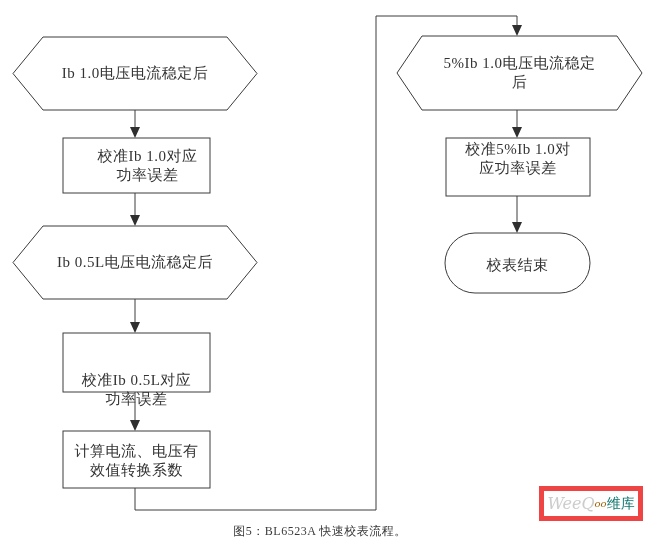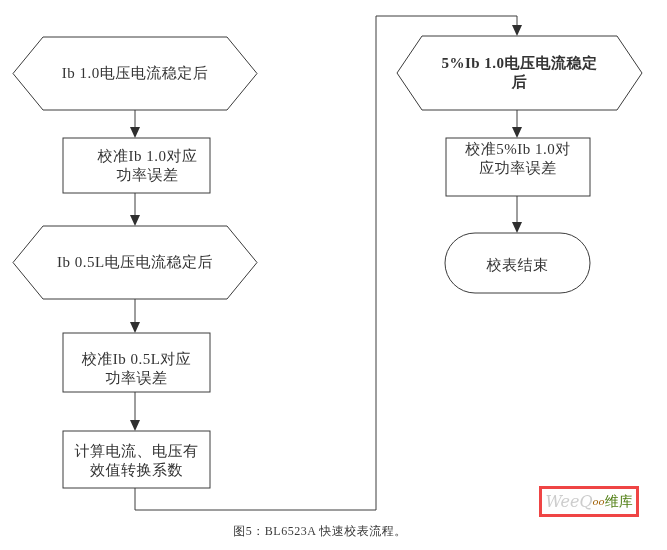--- a/index.html
+++ b/index.html
@@ -57,42 +57,42 @@
     font-size: 12px;
     color: #3a3a3a;
     letter-spacing: 0.5px;
   }
   #watermark {
     position: absolute;
     left: 539px;
     top: 486px;
     width: 94px;
     height: 25px;
-    border: 3px solid #ef4444;
+    border: 5px solid #ef4444;
     background: #fefefe;
     display: flex;
     align-items: center;
     justify-content: center;
     white-space: nowrap;
   }
   .wm-brand {
     font-style: italic;
     font-size: 16px;
     color: #cccccc;
     font-family: "DejaVu Serif", serif;
   }
   .wm-accent {
     font-style: italic;
     font-size: 10px;
     color: #a16207;
     font-family: "DejaVu Serif", serif;
   }
   .wm-suffix {
     font-size: 14px;
-    color: #4d7c0f;
+    color: #0f766e;
   }
 </style>
 </head>
 <body>
 
 <div id="canvas">
 
   <svg id="shapes" width="667" height="550" viewBox="0 0 667 550">
 
     <path class="flowline" d="M135,488 L135,510 L376,510 L376,16 L517,16 L517,26"></path>
@@ -127,27 +127,27 @@
     <rect class="shape" x="445" y="233" width="145" height="60" rx="30" ry="30"></rect>
   </svg>
 
   <div class="node-label" style="left:13px; top:37px; width:244px; height:73px;">Ib 1.0电压电流稳定后</div>
 
   <div class="node-label" style="left:63px; top:138px; width:147px; height:55px;margin-left:11px;">校准Ib 1.0对应
 功率误差</div>
 
   <div class="node-label" style="left:13px; top:226px; width:244px; height:73px;">Ib 0.5L电压电流稳定后</div>
 
-  <div class="node-label" style="left:63px; top:331px; width:147px; height:75px;">校准Ib 0.5L对应
+  <div class="node-label" style="left:63px; top:352px; width:147px; height:75px;">校准Ib 0.5L对应
 功率误差</div>
 
   <div class="node-label" style="left:63px; top:431px; width:147px; height:60px;">计算电流、电压有
 效值转换系数</div>
 
-  <div class="node-label" style="left:397px; top:36px; width:245px; height:74px;font-weight:bold;">5%Ib 1.0电压电流稳定
+  <div class="node-label" style="left:397px; top:36px; width:245px; height:74px;">5%Ib 1.0电压电流稳定
 后</div>
 
   <div class="node-label" style="left:446px; top:138px; width:144px; height:42px;">校准5%Ib 1.0对
 应功率误差</div>
 
   <div class="node-label" style="left:445px; top:233px; width:145px; height:64px;">校表结束</div>
 
   <div id="caption">图5：BL6523A 快速校表流程。</div>
 
   <div id="watermark">

